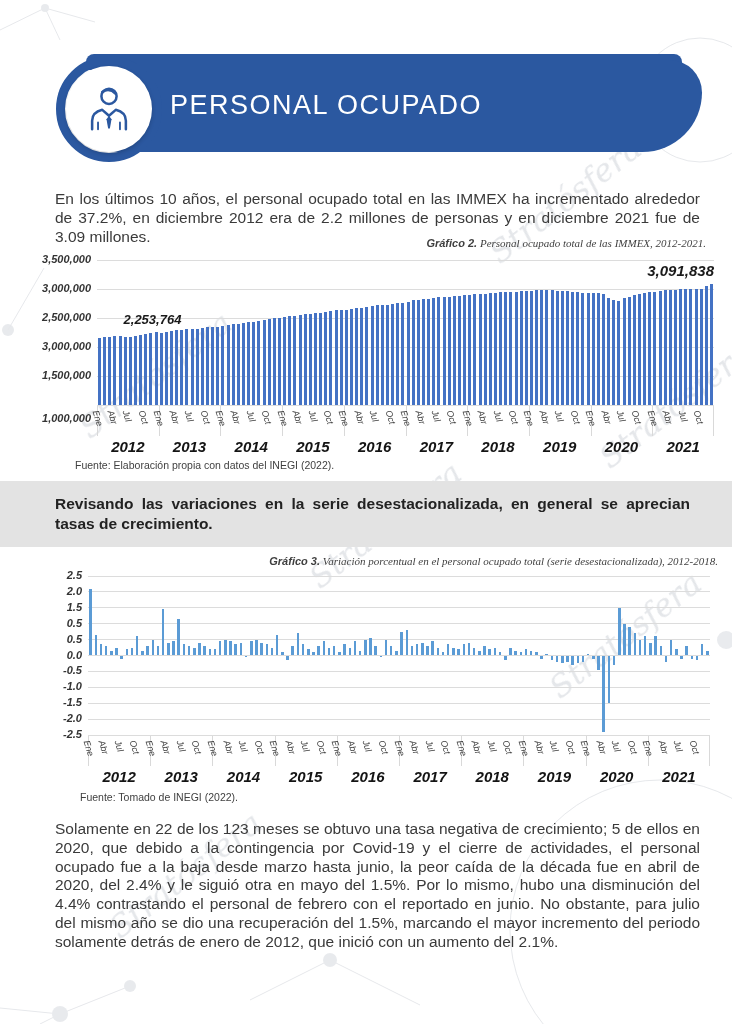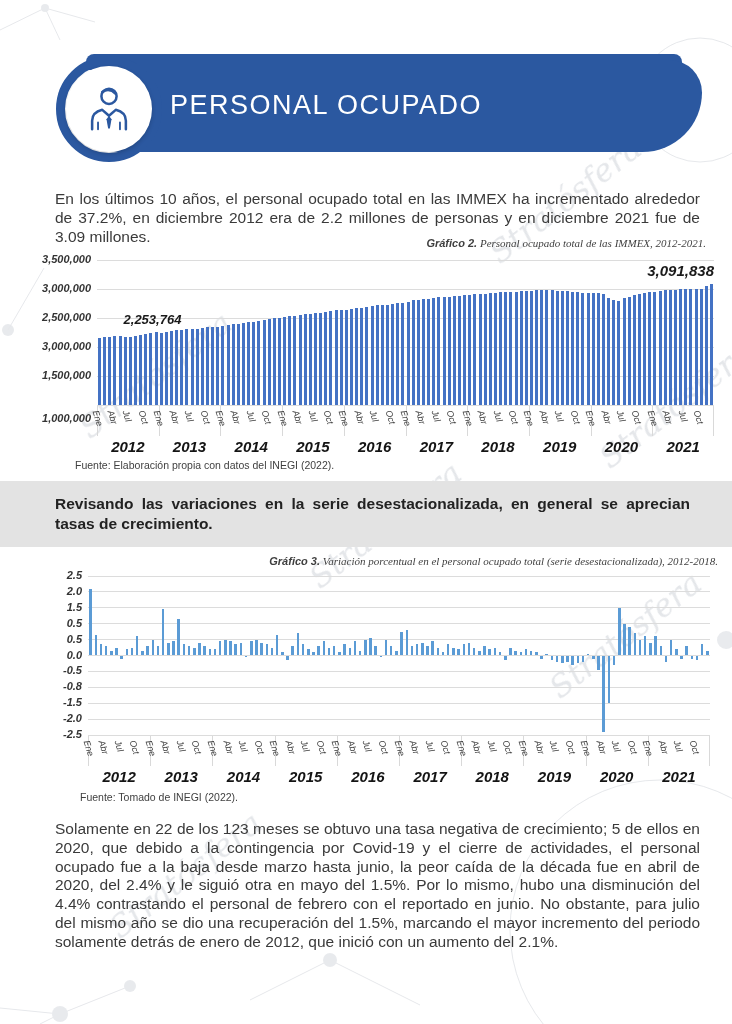--- a/index.html
+++ b/index.html
@@ -353,21 +353,21 @@
 
   <div class="chart" id="chart3">
     <div class="ylabels">
         <div class="ylab" style="top: -7px;">2.5</div>
         <div class="ylab" style="top: 8.9px;">2.0</div>
         <div class="ylab" style="top: 24.8px;">1.5</div>
         <div class="ylab" style="top: 40.7px;">0.5</div>
         <div class="ylab" style="top: 56.6px;">0.5</div>
         <div class="ylab" style="top: 72.5px;">0.0</div>
         <div class="ylab" style="top: 88.4px;">-0.5</div>
-        <div class="ylab" style="top: 104.3px;">-0.8</div>
+        <div class="ylab" style="top: 104.3px;">-1.0</div>
         <div class="ylab" style="top: 120.2px;">-1.5</div>
         <div class="ylab" style="top: 136.1px;">-2.0</div>
         <div class="ylab" style="top: 152px;">-2.5</div>
       </div>
     <div class="plotcol">
       <div class="plot">
           <div class="grid" style="top: -0.5px;"></div>
           <div class="grid" style="top: 15.4px;"></div>
           <div class="grid" style="top: 31.3px;"></div>
           <div class="grid" style="top: 47.2px;"></div>

